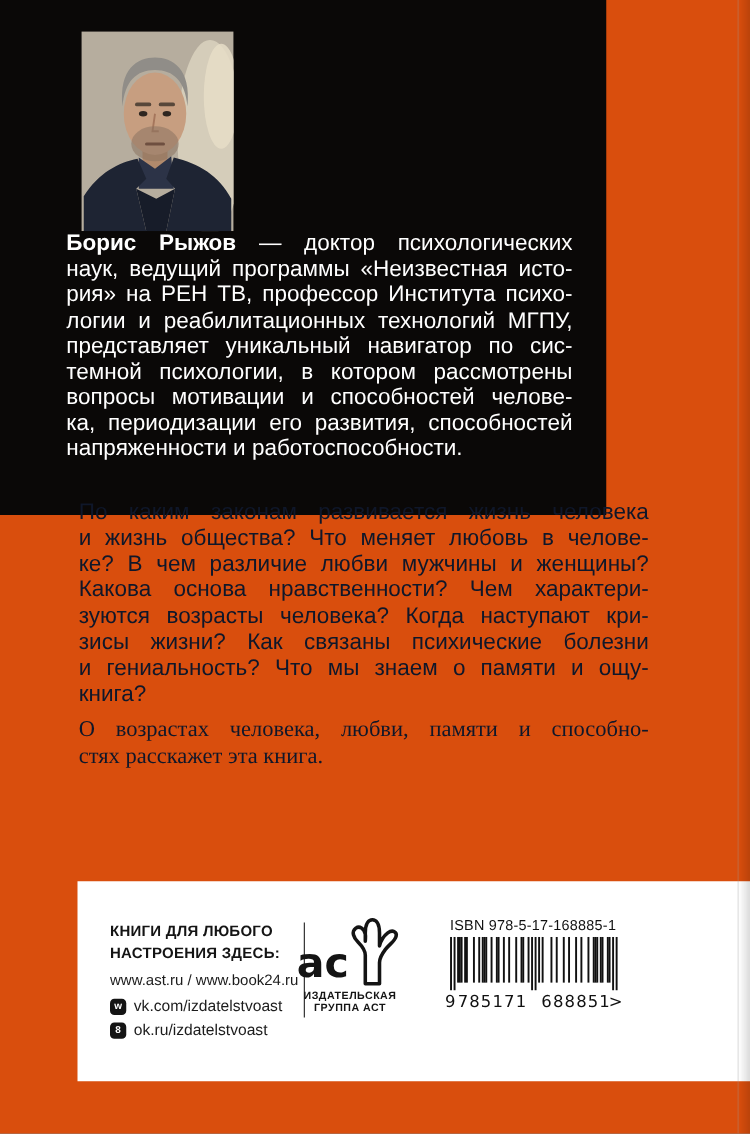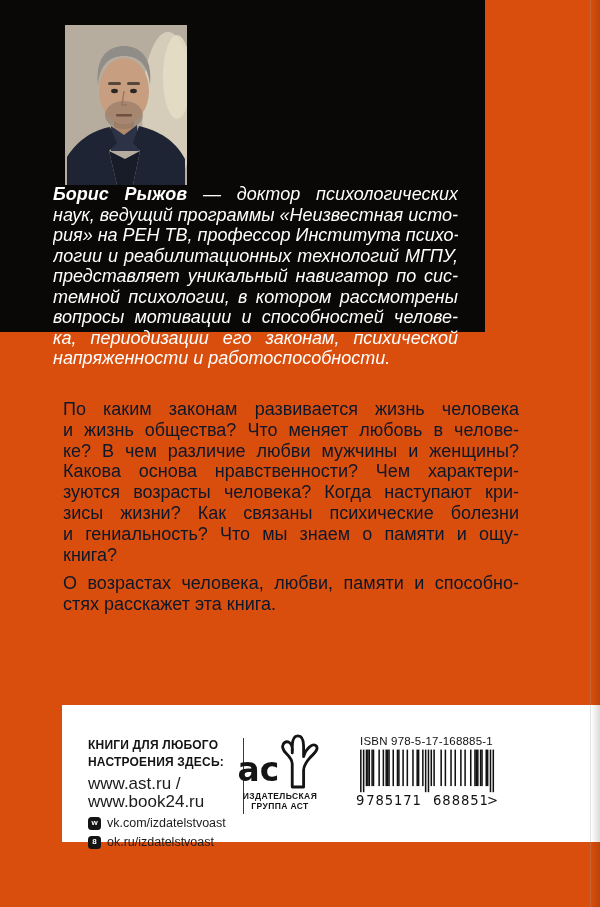--- a/index.html
+++ b/index.html
@@ -5,23 +5,22 @@
   html,body{margin:0;padding:0;background:#888;}
   .cover{
     position:relative;
     width:600px;height:907px;
     background:#D94E0D;
     overflow:hidden;
     font-family:"Liberation Sans","DejaVu Sans",sans-serif;
   }
   
   .author-panel{
-    position:absolute;left:0;top:0;width:485px;height:332px;
+    position:absolute;left:0;top:0;width:485px;height:412px;
     background:#0A0807;
-    font-style:italic;
   }
   .photo{
     position:absolute;left:65px;top:25px;width:122px;height:160px;
     overflow:hidden;
   }
   .photo svg{display:block;width:122px;height:160px;}
   .author-text{
     position:absolute;left:53px;top:184px;width:405px;
     color:#FFFFFF;font-size:18px;line-height:20.5px;
   }
@@ -31,29 +30,29 @@
     text-align-last:justify;
     white-space:nowrap;
     overflow:hidden;
   }
   .jlist .jline:last-child{text-align-last:left;}
   
   .annotation{
     position:absolute;left:63px;top:399px;width:456px;
     color:#0f172a;font-size:18px;line-height:20.8px;
   }
-  .annotation .para2{margin-top:8px;}
+  .annotation .para2{margin-top:8px;font-family:Liberation Serif, serif;}
   
   .footer-panel{
-    position:absolute;left:62px;top:705px;width:538px;height:137px;
+    position:absolute;left:62px;top:705px;width:538px;height:160px;
     background:#FFFFFF;color:#141414;
   }
   .promo{position:absolute;left:26px;top:32px;width:160px;}
   .promo-head{font-weight:bold;font-size:12px;line-height:17px;letter-spacing:.2px;}
-  .sites{font-size:17px;margin-top:4px;line-height:18px;color:#1c1c1c;}
+  .sites{font-size:12px;margin-top:4px;line-height:18px;color:#1c1c1c;}
   .social{display:flex;align-items:center;gap:6px;margin-top:5px;font-size:12.5px;color:#1c1c1c;}
   .sicon{
     display:inline-flex;align-items:center;justify-content:center;
     width:13px;height:13px;border-radius:3.5px;background:#141414;color:#fff;
     font-size:8px;font-weight:bold;line-height:1;flex:0 0 auto;
   }
   .divider{position:absolute;left:181px;top:33px;width:1px;height:76px;background:#3a3a3a;}
   .ast{position:absolute;left:163px;top:28px;width:110px;text-align:center;}
   .ast-logo svg{display:block;margin:0 auto;width:92px;height:58px;}
   .pub{font-weight:bold;font-size:8.5px;line-height:10px;letter-spacing:.4px;color:#141414;}
@@ -97,21 +96,21 @@
     </div>
     <div class="author-text">
       <div class="jline"><span class="author-name">Борис Рыжов</span><span> — доктор психологических</span></div>
       <div class="jlist">
           <div class="jline">наук, ведущий программы «Неизвестная исто-</div>
           <div class="jline">рия» на РЕН ТВ, профессор Института психо-</div>
           <div class="jline">логии и реабилитационных технологий МГПУ,</div>
           <div class="jline">представляет уникальный навигатор по сис-</div>
           <div class="jline">темной психологии, в котором рассмотрены</div>
           <div class="jline">вопросы мотивации и способностей челове-</div>
-          <div class="jline">ка, периодизации его законам, психической</div>
+          <div class="jline">ка, периодизации его развития, способностей</div>
           <div class="jline">напряженности и работоспособности.</div>
         </div>
     </div>
   </section>
 
   <section class="annotation">
     <div class="para jlist">
         <div class="jline">По каким законам развивается жизнь человека</div>
         <div class="jline">и жизнь общества? Что меняет любовь в челове-</div>
         <div class="jline">ке? В чем различие любви мужчины и женщины?</div>

